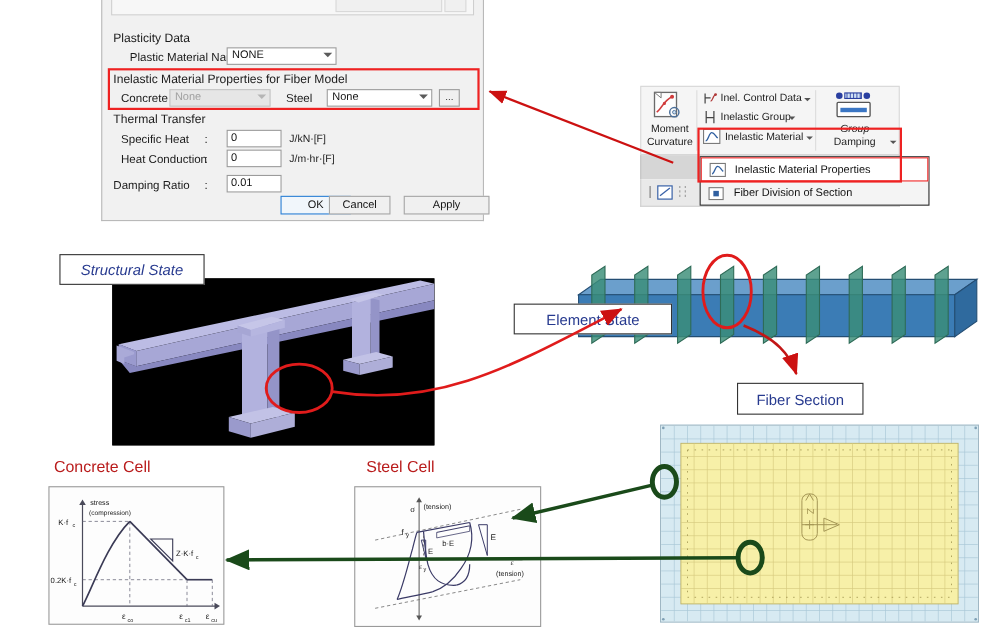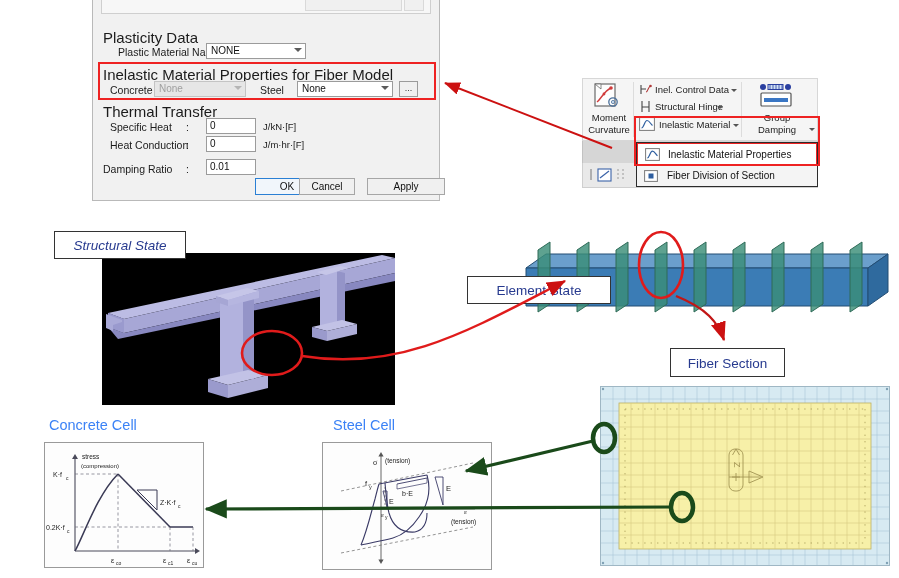--- a/index.html
+++ b/index.html
@@ -10,21 +10,21 @@
   
   #dialog{left:92px;top:0px;width:348px;height:201px;background:#f1f1f1;
           border:1px solid #b9b9b9;border-top:none;box-sizing:border-box;}
   #dialog .innerpanel{position:absolute;left:8px;top:-8px;right:8px;height:22px;
           border:1px solid #cfcfcf;background:#f7f7f7;box-sizing:border-box;}
   #dialog .innerpanel .ip-combo{position:absolute;right:28px;top:3px;width:95px;height:13px;
           border:1px solid #d9d9d9;background:#f0f0f0;}
   #dialog .innerpanel .ip-combo2{position:absolute;right:6px;top:3px;width:18px;height:13px;
           border:1px solid #d9d9d9;background:#f0f0f0;}
 
-  .grp-title{position:absolute;font-size:15px;color:#1b1b1b;white-space:nowrap;}
+  .grp-title{position:absolute;font-size:11px;color:#1b1b1b;white-space:nowrap;}
   .fieldlabel{position:absolute;font-size:10.5px;color:#1b1b1b;white-space:nowrap;}
 
   .combo{position:absolute;height:16px;background:#ffffff;border:1px solid #9b9b9b;
          box-sizing:border-box;font-size:10px;color:#111;line-height:14px;padding-left:4px;}
   .combo.disabled{background:#e6e6e6;border-color:#c4c4c4;color:#a0a0a0;}
   .combo .arrow{position:absolute;right:3px;top:4px;width:0;height:0;
          border-left:4px solid transparent;border-right:4px solid transparent;
          border-top:4px solid #5b5b5b;}
   .combo.disabled .arrow{border-top-color:#b5b5b5;}
 
@@ -54,36 +54,36 @@
   .caret{position:absolute;width:0;height:0;border-left:3px solid transparent;
          border-right:3px solid transparent;border-top:3.5px solid #555;}
 
   
   #ribbonstrip{left:582px;top:141px;width:236px;height:22px;background:#d6d6d6;
         border-left:1px solid #c2c2c2;border-right:1px solid #c2c2c2;box-sizing:border-box;}
   #ribbonstrip2{left:582px;top:163px;width:236px;height:25px;background:#e9e9e9;
         border:1px solid #cfcfcf;border-top:none;box-sizing:border-box;}
 
   
-  #dropdown{left:636px;top:142px;width:182px;height:45px;background:#f4f4f4;
+  #dropdown{left:636px;top:142px;width:209px;height:45px;background:#f4f4f4;
         border:1.5px solid #2b2b2b;box-sizing:border-box;}
   #dropdown .row{position:absolute;left:0;right:0;height:22px;font-size:10px;color:#111;
         line-height:22px;padding-left:30px;box-sizing:border-box;}
   #dropdown .row.sel{background:#ffffff;border:1.5px solid #ee2222;box-sizing:border-box;}
 
   
   #redbox-ribbon{left:634px;top:116px;width:186px;height:50px;border:2px solid #ee2222;
        box-sizing:border-box;}
 
   
   .chip{position:absolute;background:#ffffff;border:1px solid #333;box-sizing:border-box;
         color:#273a8f;font-size:13.5px;text-align:center;white-space:nowrap;}
 
   
-  .heading{position:absolute;color:#3b82f6;font-size:14.5px;white-space:nowrap;}
+  .heading{position:absolute;color:#b91c1c;font-size:14.5px;white-space:nowrap;}
 
   
   #bridge{left:102px;top:253px;width:293px;height:152px;background:#000;overflow:hidden;}
 
   
   .chartframe{position:absolute;background:#fdfdfd;border:1px solid #9a9a9a;box-sizing:border-box;}
 
   
   #fiber{left:600px;top:386px;width:290px;height:180px;background:#e3eff5;
          border:1px solid #9fb7c4;box-sizing:border-box;overflow:hidden;}
@@ -172,21 +172,21 @@
     </svg>
   </span>
   <div class="ribbon-item" style="left:72px;top:5px;">Inel. Control Data</div>
   <span class="caret" style="left:148px;top:10px;"></span>
 
   <span class="mini-ic" style="left:56px;top:21px;">
     <svg width="14" height="13" viewBox="0 0 14 13">
       <path d="M3 1 L3 12 M10 1 L10 12 M3 7 L10 7" stroke="#444" stroke-width="1.1" fill="none"></path>
     </svg>
   </span>
-  <div class="ribbon-item" style="left:72px;top:22px;">Structural Hinge</div>
+  <div class="ribbon-item" style="left:72px;top:22px;">Inelastic Group</div>
   <span class="caret" style="left:134px;top:27px;"></span>
 
   <span class="mini-ic" style="left:56px;top:38px;">
     <svg width="16" height="14" viewBox="0 0 16 14">
       <rect x="0.6" y="0.6" width="14.8" height="12.8" fill="#ffffff" stroke="#7a7a7a" stroke-width="1"></rect>
       <path d="M2.5 11 C5 11, 5.5 3.5, 8 3.5 C10.5 3.5, 11.5 7, 13.5 8.5" fill="none" stroke="#2f5fa0" stroke-width="1.2"></path>
     </svg>
   </span>
   <div class="ribbon-item" style="left:76px;top:40px;">Inelastic Material</div>
   <span class="caret" style="left:150px;top:45px;"></span>
@@ -196,21 +196,21 @@
       <circle cx="4" cy="4" r="3" fill="#2a3fa0"></circle>
       <circle cx="29" cy="4" r="3" fill="#2a3fa0"></circle>
       <rect x="9" y="1.5" width="15" height="5" fill="#cfe0f5" stroke="#2a3fa0" stroke-width="1"></rect>
       <g stroke="#2a3fa0" stroke-width="0.8">
         <path d="M11 1.5 L11 6.5 M14 1.5 L14 6.5 M17 1.5 L17 6.5 M20 1.5 L20 6.5 M23 1.5 L23 6.5"></path>
       </g>
       <rect x="2" y="10" width="30" height="13" fill="#ffffff" stroke="#555" stroke-width="1.2" rx="1"></rect>
       <rect x="5" y="15" width="24" height="4" fill="#3a76c4"></rect>
     </svg>
   </span>
-  <div class="ribbon-label" style="left:170px;top:33px;width:48px;text-align:center;">Group</div>
+  <div class="ribbon-label" style="left:170px;top:33px;width:48px;text-align:center;font-style:italic;">Group</div>
   <div class="ribbon-label" style="left:166px;top:45px;width:56px;text-align:center;">Damping</div>
   <span class="caret" style="left:226px;top:49px;"></span>
 </div>
 
 <div class="abs" id="ribbonstrip"></div>
 <div class="abs" id="ribbonstrip2">
   <span class="abs" style="left:5px;top:4px;">
     <svg width="46" height="16" viewBox="0 0 46 16">
       <path d="M3 2 L3 13" stroke="#777" stroke-width="1"></path>
       <rect x="10" y="2" width="13" height="12" fill="#ffffff" stroke="#3b63a8" stroke-width="1.1"></rect>

